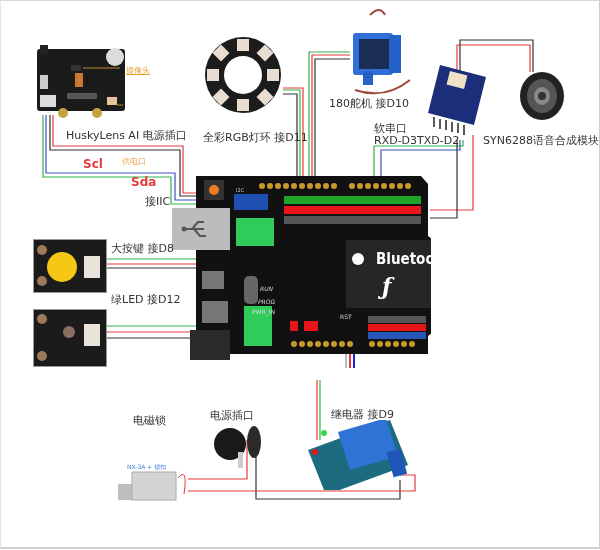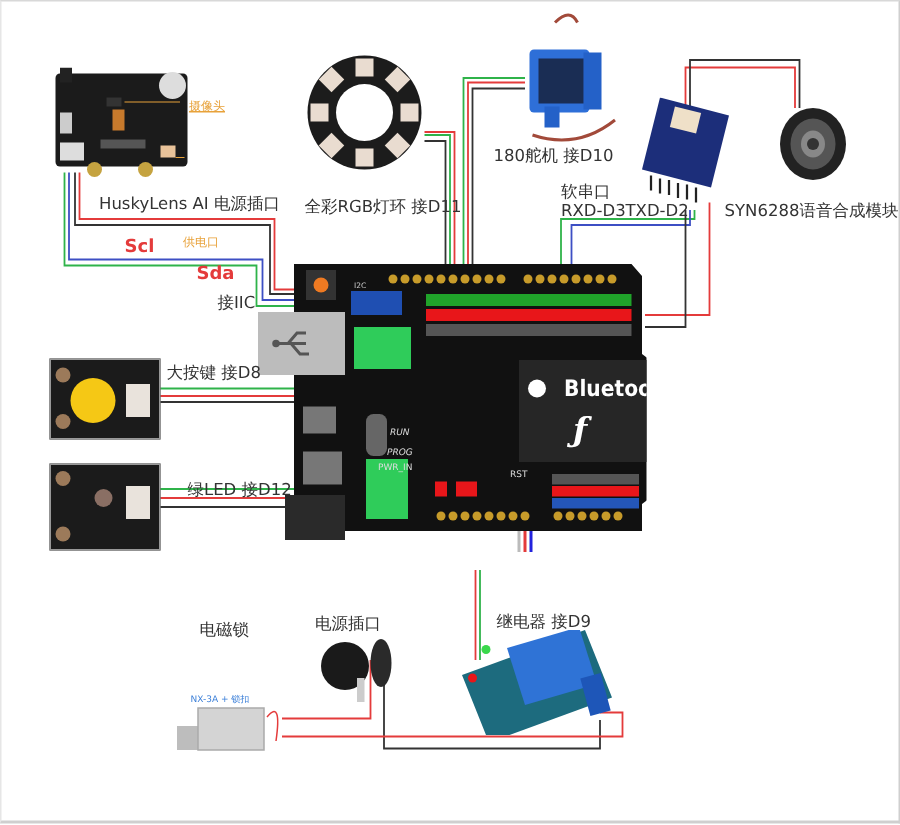--- a/index.html
+++ b/index.html
@@ -245,21 +245,21 @@
 <span class="lbl" style="left:111px;top:243px;">大按键 接D8</span>
 
 <div class="comp" style="left:33px;top:309px;width:72px;height:56px;background:#1b1b1b;border:1px solid #999;">
   <svg width="72" height="56" viewBox="0 0 72 56">
     <circle cx="8" cy="9" r="5" fill="#9c7a5a"></circle>
     <circle cx="8" cy="46" r="5" fill="#9c7a5a"></circle>
     <circle cx="35" cy="22" r="6" fill="#8a6f64"></circle>
     <rect x="50" y="14" width="16" height="22" fill="#e9e3dc"></rect>
   </svg>
 </div>
-<span class="lbl" style="left:111px;top:321px;margin-left:14px;">绿LED 接D12</span>
+<span class="lbl" style="left:111px;top:294px;">绿LED 接D12</span>
 
 <div class="comp" style="left:308px;top:420px;width:100px;height:70px;">
   <svg width="100" height="70" viewBox="0 0 100 70">
     <polygon points="0,30 82,0 100,45 18,75" fill="#1d6b7e"></polygon>
     <polygon points="30,12 78,-2 90,36 42,50" fill="#2f73d6"></polygon>
     <rect x="82" y="30" width="14" height="26" fill="#1e56b8" transform="rotate(-15 89 43)"></rect>
     <circle cx="16" cy="13" r="3" fill="#39d84b"></circle>
     <circle cx="7" cy="32" r="3" fill="#e8161a"></circle>
   </svg>
 </div>

